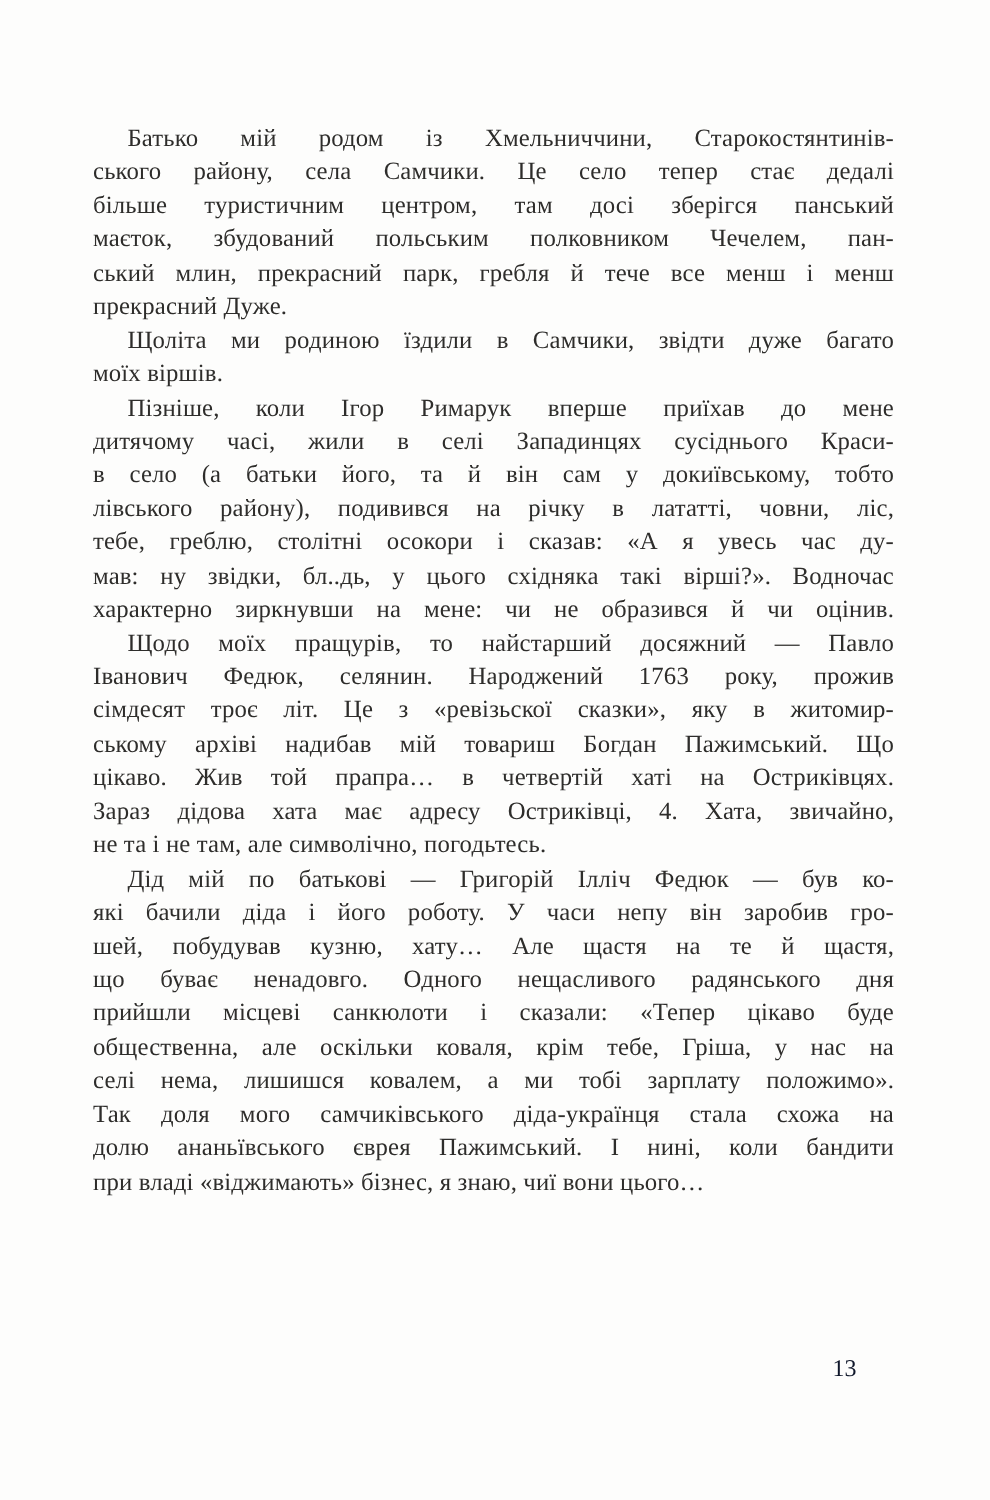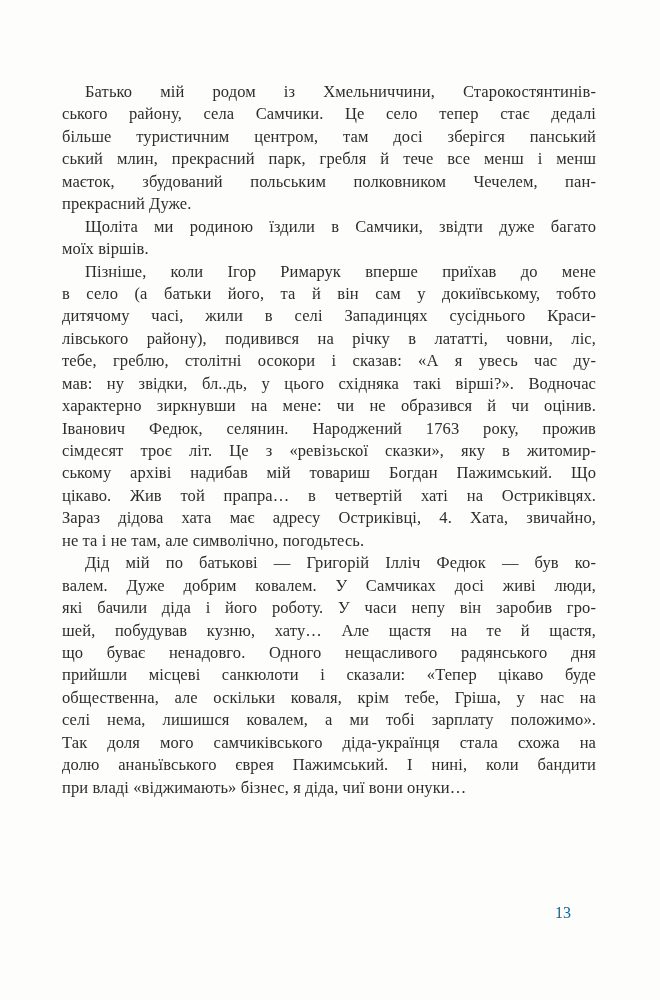--- a/index.html
+++ b/index.html
@@ -45,65 +45,65 @@
   }
   .line.first {
     text-indent: 23px;
   }
   .folio {
     position: absolute;
     top: 903px;
     right: 89px;
     font-size: 16px;
     line-height: 20px;
-    color: #0369a1;
+    color: #0f172a;
   }
 </style>
 </head>
 <body>
 
 <div class="page" style="background: rgb(253, 253, 252); color: rgb(46, 45, 43);">
   <div class="text-block">
       <div class="para">
         <div class="line first">Батько мій родом із Хмельниччини, Старокостянтинів-</div>
         <div class="line">ського району, села Самчики. Це село тепер стає дедалі</div>
         <div class="line">більше туристичним центром, там досі зберігся панський</div>
+        <div class="line">маєток, збудований польським полковником Чечелем, пан-</div>
         <div class="line">ський млин, прекрасний парк, гребля й тече все менш і менш</div>
-        <div class="line">маєток, збудований польським полковником Чечелем, пан-</div>
         <div class="line last">прекрасний Дуже.</div>
       </div>
       <div class="para">
         <div class="line first">Щоліта ми родиною їздили в Самчики, звідти дуже багато</div>
         <div class="line last">моїх віршів.</div>
       </div>
       <div class="para">
         <div class="line first">Пізніше, коли Ігор Римарук вперше приїхав до мене</div>
+        <div class="line">дитячому часі, жили в селі Западинцях сусіднього Краси-</div>
         <div class="line">в село (а батьки його, та й він сам у докиївському, тобто</div>
-        <div class="line">дитячому часі, жили в селі Западинцях сусіднього Краси-</div>
         <div class="line">лівського району), подивився на річку в лататті, човни, ліс,</div>
         <div class="line">тебе, греблю, столітні осокори і сказав: «А я увесь час ду-</div>
         <div class="line">мав: ну звідки, бл..дь, у цього східняка такі вірші?». Водночас</div>
         <div class="line">характерно зиркнувши на мене: чи не образився й чи оцінив.</div>
       </div>
       <div class="para">
+        <div class="line first">Щодо моїх пращурів, то найстарший досяжний — Павло</div>
         <div class="line">Іванович Федюк, селянин. Народжений 1763 року, прожив</div>
         <div class="line">сімдесят троє літ. Це з «ревізьскої сказки», яку в житомир-</div>
         <div class="line">ському архіві надибав мій товариш Богдан Пажимський. Що</div>
         <div class="line">цікаво. Жив той прапра… в четвертій хаті на Остриківцях.</div>
         <div class="line">Зараз дідова хата має адресу Остриківці, 4. Хата, звичайно,</div>
         <div class="line last">не та і не там, але символічно, погодьтесь.</div>
       </div>
       <div class="para">
         <div class="line first">Дід мій по батькові — Григорій Ілліч Федюк — був ко-</div>
-        <div class="line">валем. Дуже добрим ковалем. У Самчиках досі живі люди,</div>
         <div class="line">які бачили діда і його роботу. У часи непу він заробив гро-</div>
         <div class="line">шей, побудував кузню, хату… Але щастя на те й щастя,</div>
         <div class="line">що буває ненадовго. Одного нещасливого радянського дня</div>
         <div class="line">прийшли місцеві санкюлоти і сказали: «Тепер цікаво буде</div>
         <div class="line">общественна, але оскільки коваля, крім тебе, Гріша, у нас на</div>
         <div class="line">селі нема, лишишся ковалем, а ми тобі зарплату положимо».</div>
         <div class="line">Так доля мого самчиківського діда-українця стала схожа на</div>
         <div class="line">долю ананьївського єврея Пажимський. І нині, коли бандити</div>
-        <div class="line last">при владі «віджимають» бізнес, я діда, чиї вони онуки…</div>
+        <div class="line last">при владі «віджимають» бізнес, я знаю, чиї вони цього…</div>
       </div>
     </div>
   <div class="folio">13</div>
 </div>
 
 </body></html>

